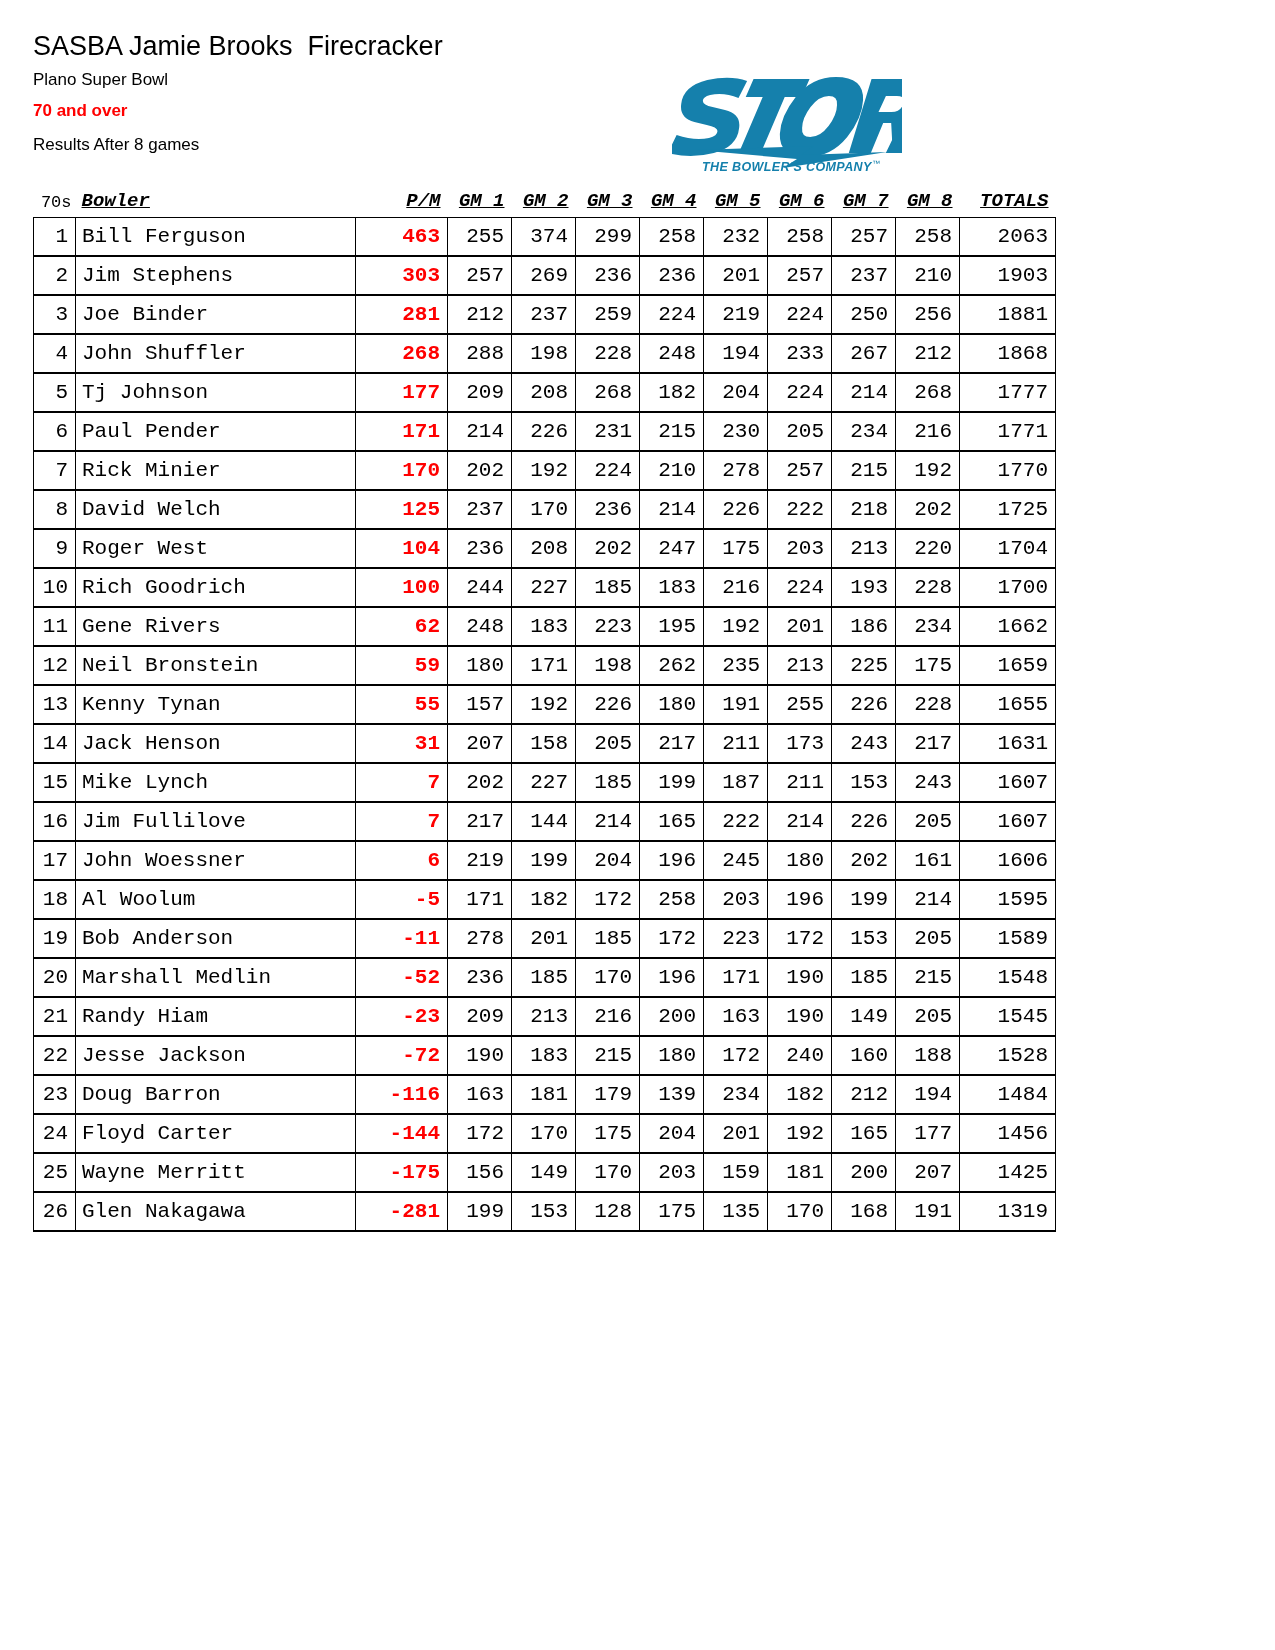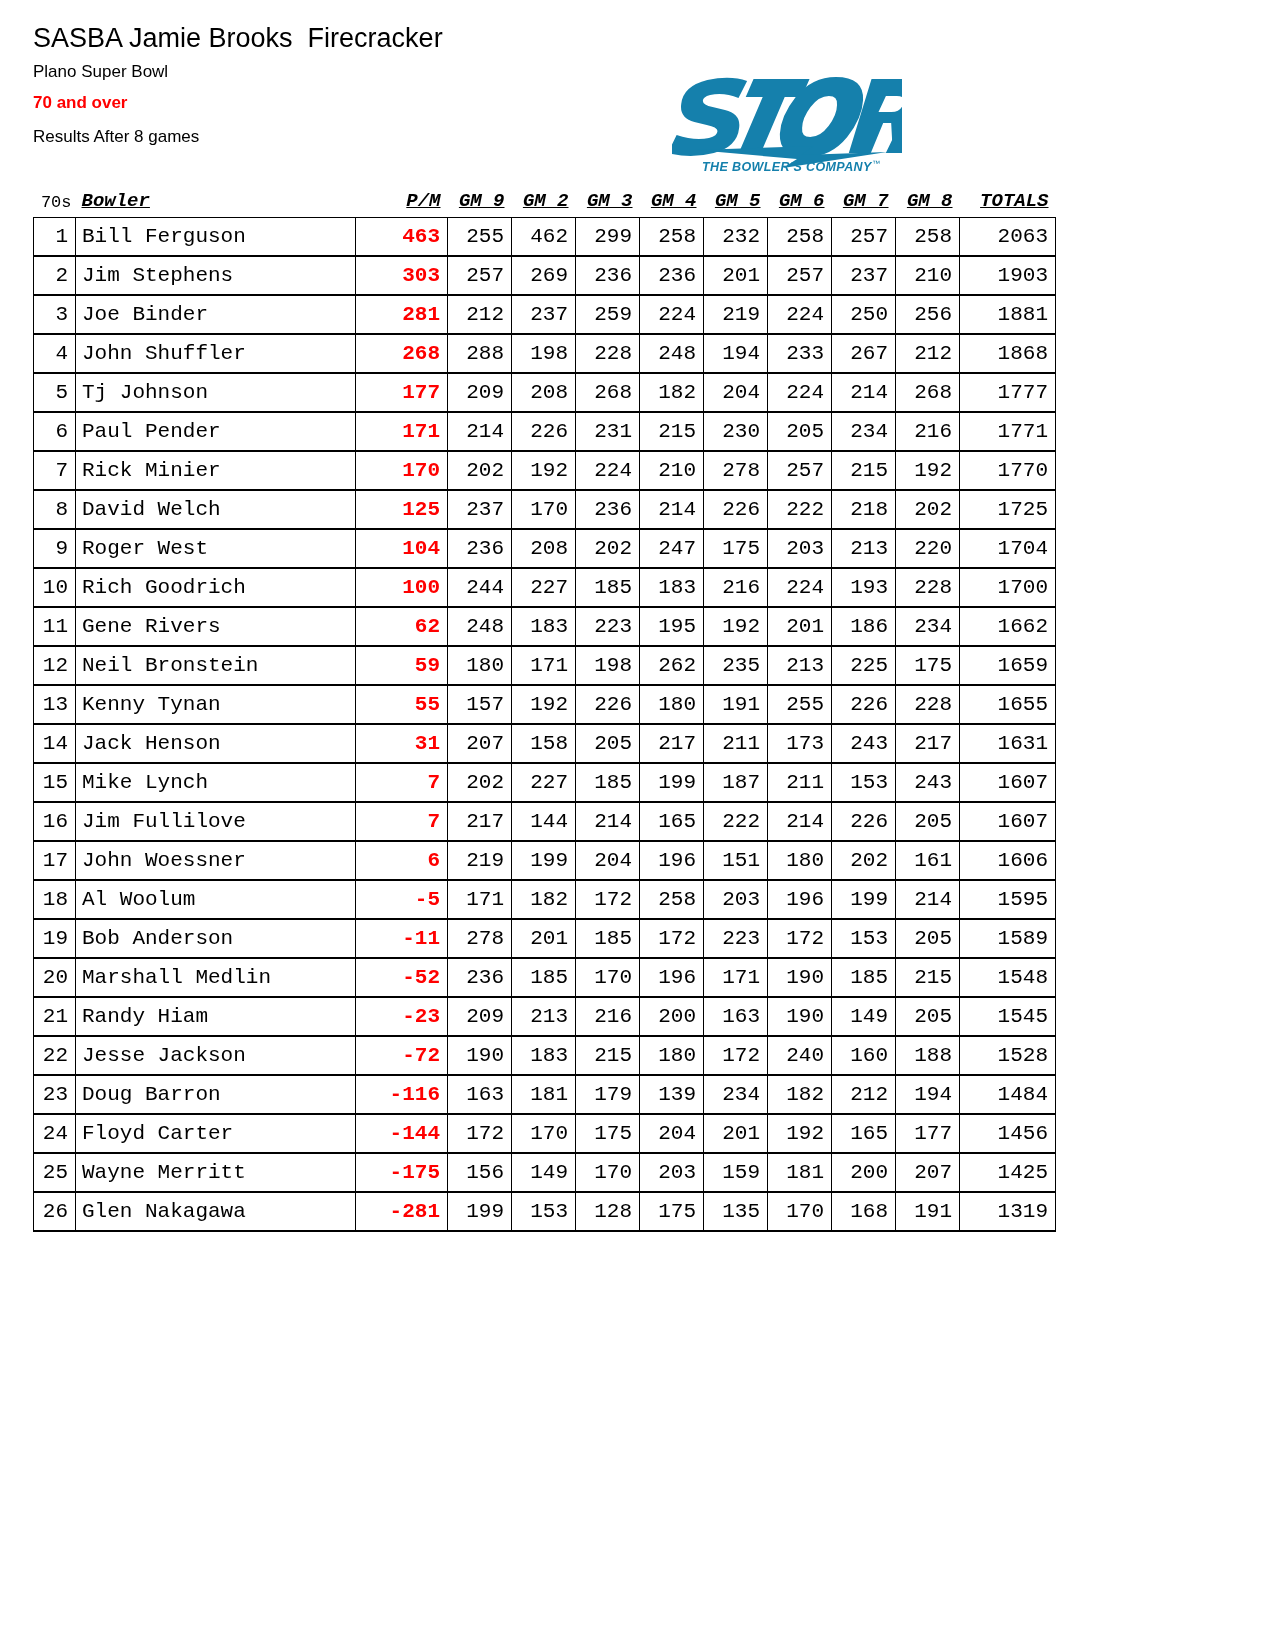--- a/index.html
+++ b/index.html
@@ -25,21 +25,21 @@
   }
 
   
   .header-zone {
     position: relative;
     height: 160px;
   }
   .title-block {
     position: absolute;
     left: 33px;
-    top: 0;
+    top: 8px;
   }
   .doc-title {
     font-size: 27px;
     line-height: 32px;
     font-weight: 400;
     letter-spacing: 0px;
     white-space: pre;
   }
   .venue {
     font-size: 17px;
@@ -190,38 +190,38 @@
           <col class="c-gm">
           <col class="c-gm">
           <col class="c-gm">
         <col class="c-total">
       </colgroup>
       <thead>
         <tr>
           <th class="h-rank">70s</th>
           <th class="h-name">Bowler</th>
           <th class="h-pm">P/M</th>
-          <th class="h-gm">GM 9</th>
+          <th class="h-gm">GM 1</th>
           <th class="h-gm">GM 2</th>
           <th class="h-gm">GM 3</th>
           <th class="h-gm">GM 4</th>
           <th class="h-gm">GM 5</th>
           <th class="h-gm">GM 6</th>
           <th class="h-gm">GM 7</th>
           <th class="h-gm">GM 8</th>
           <th class="h-total">TOTALS</th>
         </tr>
       </thead>
       <tbody id="standings-body">
           <tr>
             <td class="rank">1</td>
             <td class="name">Bill Ferguson</td>
             <td class="pm">463</td>
             <td class="gm">255</td>
-            <td class="gm">462</td>
+            <td class="gm">374</td>
             <td class="gm">299</td>
             <td class="gm">258</td>
             <td class="gm">232</td>
             <td class="gm">258</td>
             <td class="gm">257</td>
             <td class="gm">258</td>
             <td class="total">2063</td>
           </tr>
           <tr>
             <td class="rank">2</td>
@@ -434,21 +434,21 @@
             <td class="total">1607</td>
           </tr>
           <tr>
             <td class="rank">17</td>
             <td class="name">John Woessner</td>
             <td class="pm">6</td>
             <td class="gm">219</td>
             <td class="gm">199</td>
             <td class="gm">204</td>
             <td class="gm">196</td>
-            <td class="gm">151</td>
+            <td class="gm">245</td>
             <td class="gm">180</td>
             <td class="gm">202</td>
             <td class="gm">161</td>
             <td class="total">1606</td>
           </tr>
           <tr>
             <td class="rank">18</td>
             <td class="name">Al Woolum</td>
             <td class="pm">-5</td>
             <td class="gm">171</td>

